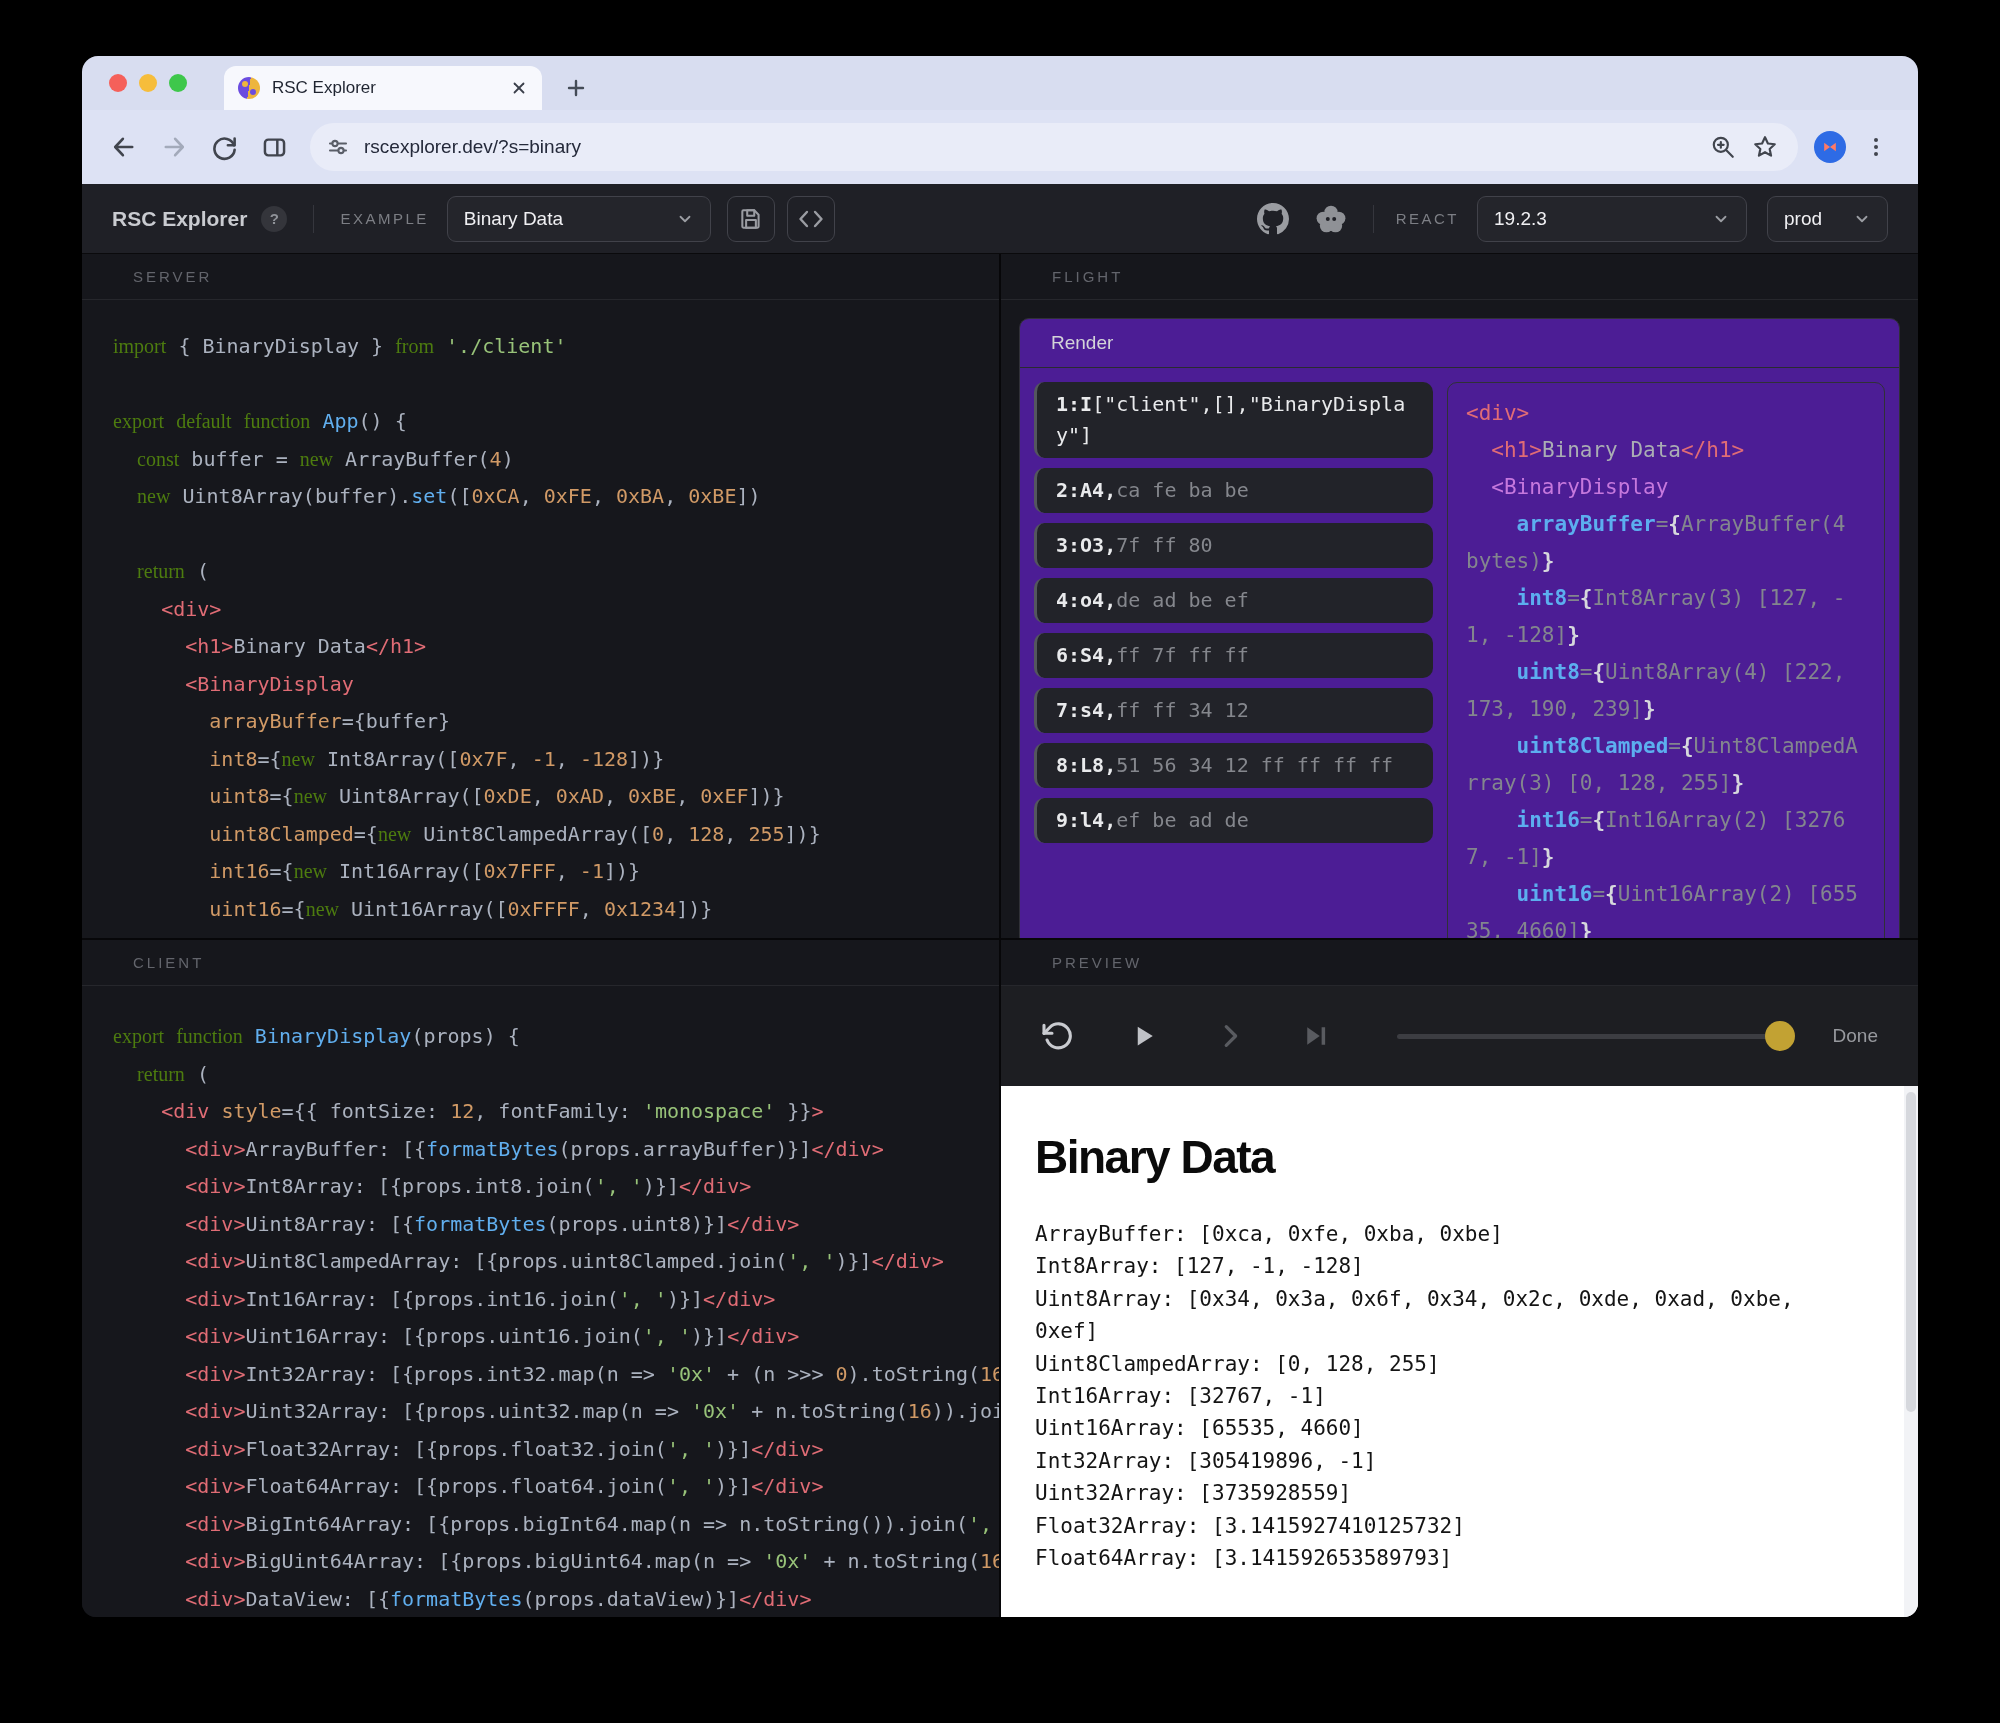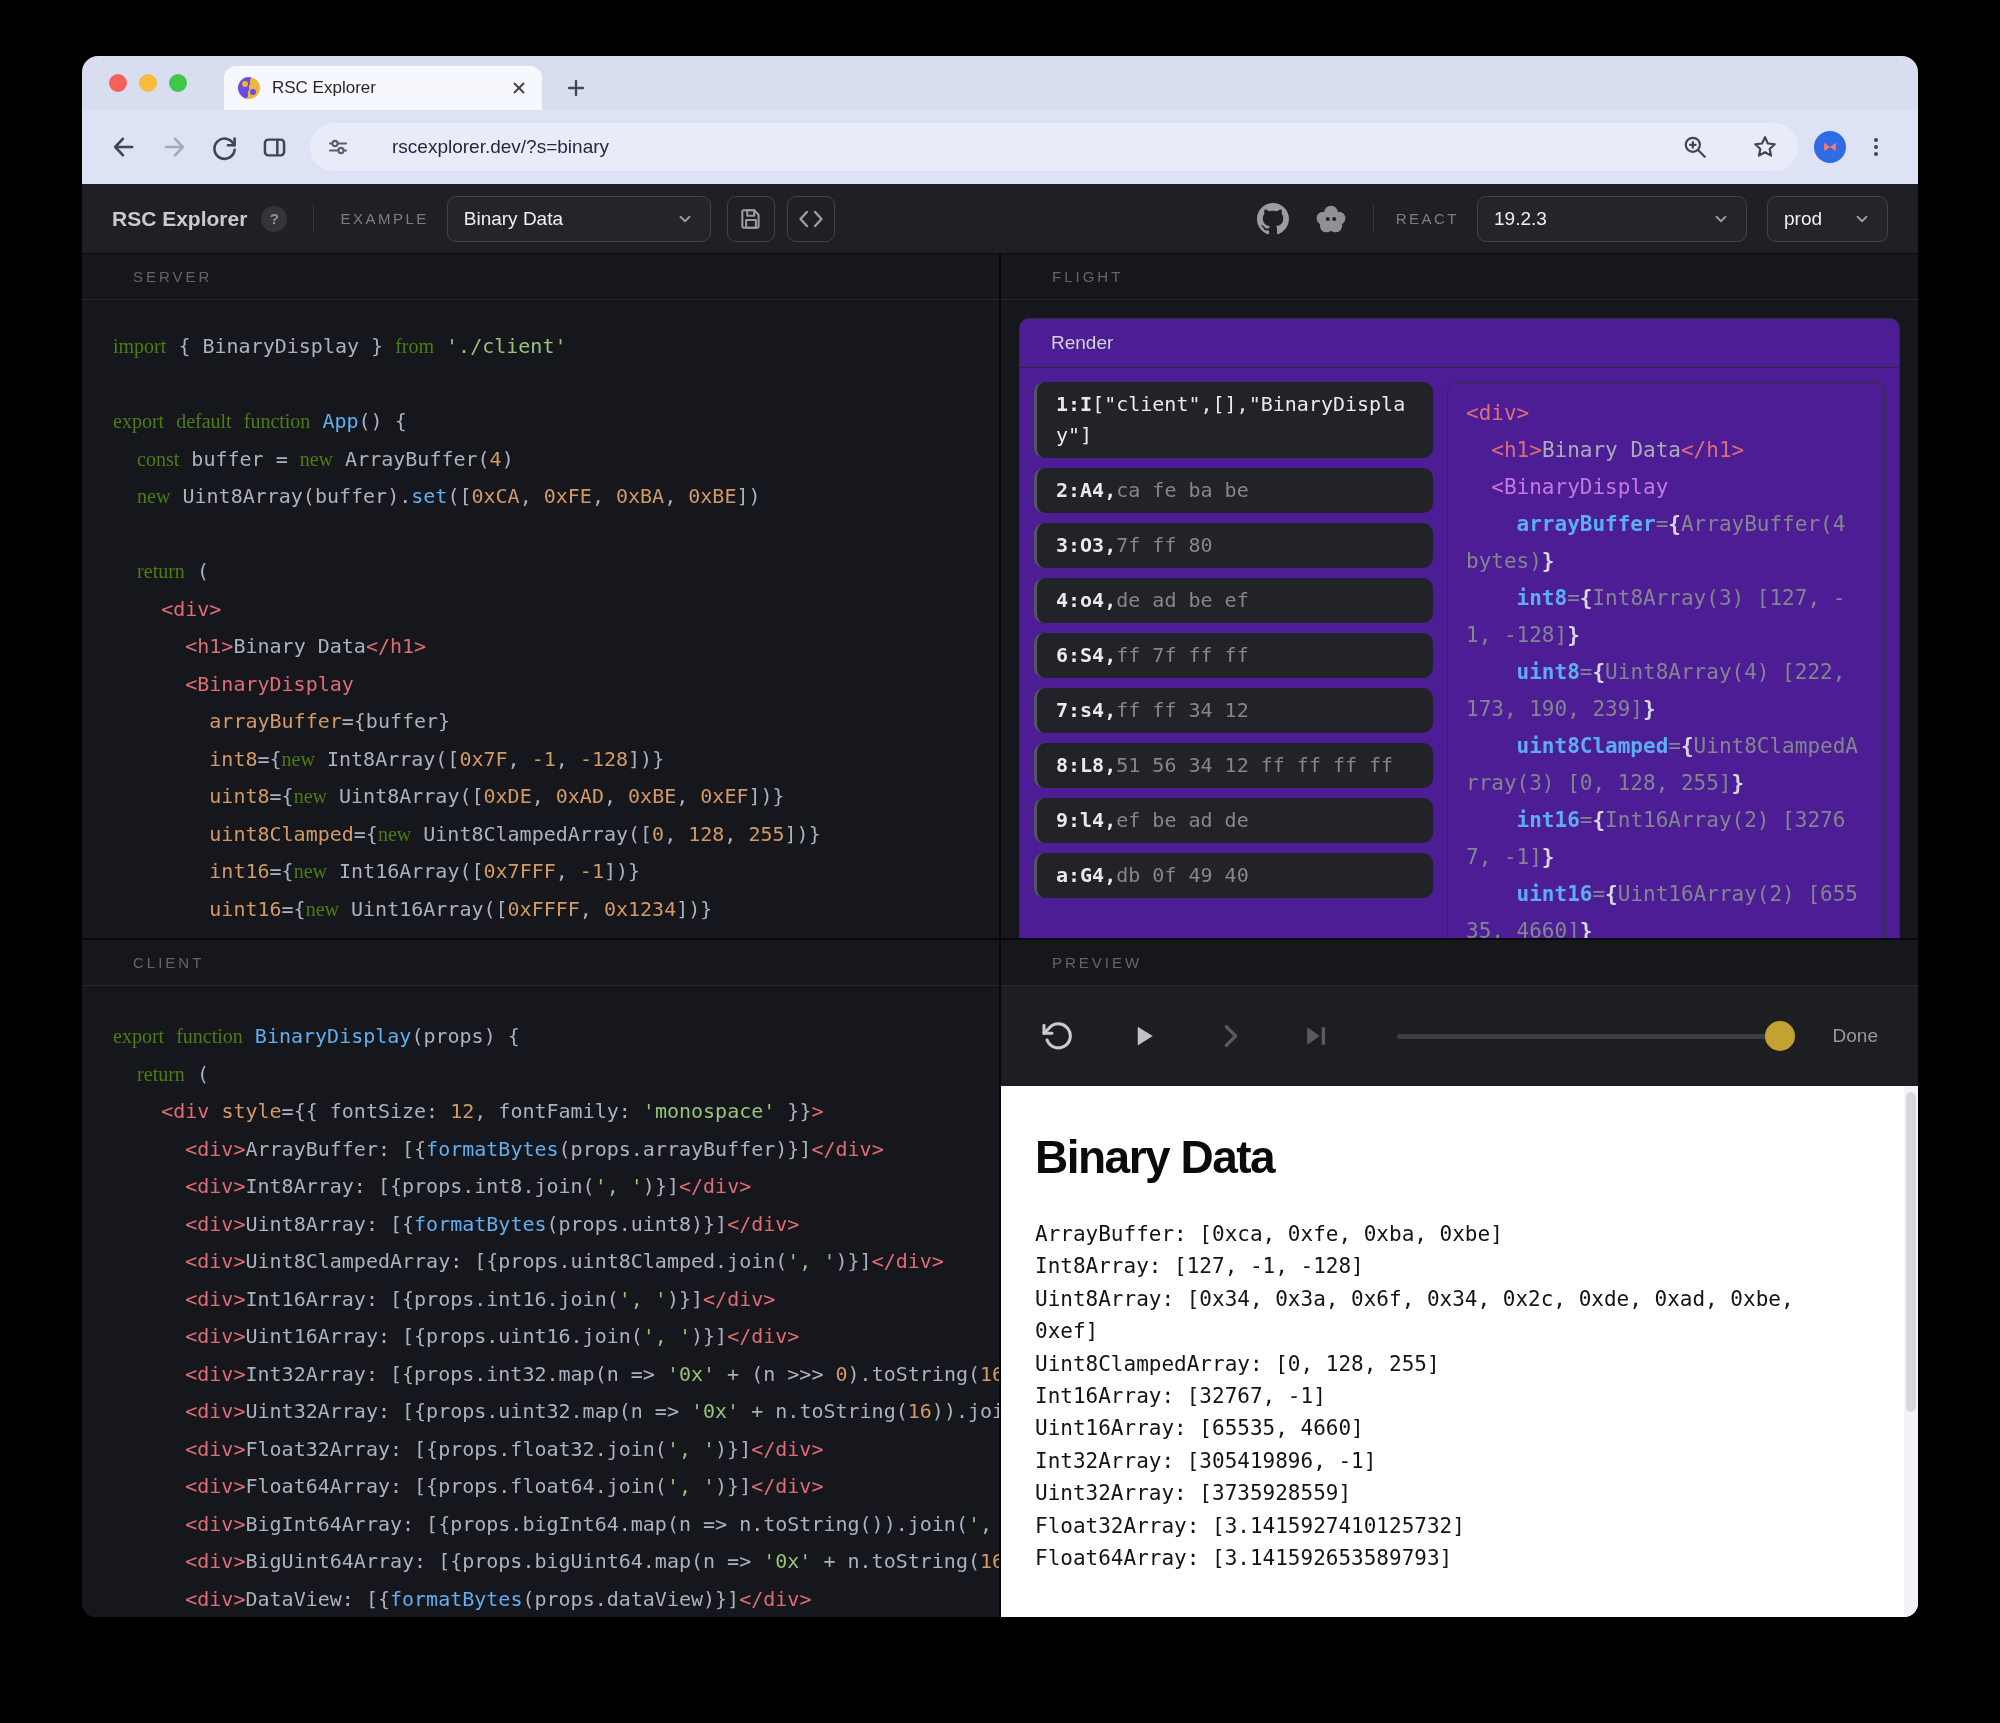--- a/index.html
+++ b/index.html
@@ -16,21 +16,21 @@
   .tab { margin-left:142px; width:318px; height:44px; background:#f7f8fd; border-radius:12px 12px 0 0;
          display:flex; align-items:center; padding:0 14px; }
   .favicon { width:22px; height:22px; border-radius:50%; background:linear-gradient(100deg,#6b4ce0 50%,#edb53e 50%); position:relative; flex:none; }
   .favicon i { position:absolute; width:6px; height:6px; border-radius:50%; }
   .favicon i.a { background:#edb53e; left:4px; top:4px; }
   .favicon i.b { background:#6b4ce0; right:4px; bottom:4px; }
   .tabtitle { margin-left:12px; font-size:17px; color:#1f2430; flex:1; }
   .toolbar { height:74px; background:#dde2f4; display:flex; align-items:center; padding:0 22px; gap:10px; }
   .icbtn { width:40px; height:40px; display:flex; align-items:center; justify-content:center; color:#41454e; flex:none; }
   .icbtn.dim { color:#a3aaba; }
-  .omnibox { flex:1; height:48px; background:#e9ecf8; border-radius:24px; display:flex; align-items:center; padding:0 16px; margin:0 6px;gap:28px; }
+  .omnibox { flex:1; height:48px; background:#e9ecf8; border-radius:24px; display:flex; align-items:center; padding:0 16px; margin:0 6px; }
   .url { margin-left:14px; font-size:19px; color:#24293a; flex:1; }
   .avatar { width:32px; height:32px; border-radius:50%; background:#2e6be5; display:flex; align-items:center; justify-content:center; flex:none; }
 
   
   .appheader { height:70px; background:#1f2026; display:flex; align-items:center; padding:0 30px; border-bottom:1px solid #0a0a0c; }
   .apptitle { font-size:21px; font-weight:bold; color:#c9cbd0; }
   .helpbadge { width:26px; height:26px; border-radius:50%; background:#34353b; color:#909399; font-size:15px; font-weight:bold;
                display:flex; align-items:center; justify-content:center; margin-left:14px; }
   .vdiv { width:1px; height:28px; background:#35363d; margin:0 26px; }
   .mlabel { font-size:15px; letter-spacing:2.5px; color:#7c7e84; margin-right:18px; }
@@ -279,21 +279,20 @@
           <div class="rbody">
             <div class="frows">
                 <div class="frow"><span class="fpre">1:I</span><span class="frest bright">["client",[],"BinaryDisplay"]</span></div>
                 <div class="frow"><span class="fpre">2:A4,</span><span class="frest">ca fe ba be</span></div>
                 <div class="frow"><span class="fpre">3:O3,</span><span class="frest">7f ff 80</span></div>
                 <div class="frow"><span class="fpre">4:o4,</span><span class="frest">de ad be ef</span></div>
                 <div class="frow"><span class="fpre">6:S4,</span><span class="frest">ff 7f ff ff</span></div>
                 <div class="frow"><span class="fpre">7:s4,</span><span class="frest">ff ff 34 12</span></div>
                 <div class="frow"><span class="fpre">8:L8,</span><span class="frest">51 56 34 12 ff ff ff ff</span></div>
                 <div class="frow"><span class="fpre">9:l4,</span><span class="frest">ef be ad de</span></div>
-                <div class="frow"><span class="fpre">a:G4,</span><span class="frest">db 0f 49 40</span></div>
               </div>
             <div class="ftree">
                 <div class="tl"><span class="tk-t">&lt;div&gt;</span></div>
                 <div class="tl"><span class="tk-p">  </span><span class="tk-t">&lt;h1&gt;</span><span class="tk-tx">Binary Data</span><span class="tk-t">&lt;/h1&gt;</span></div>
                 <div class="tl"><span class="tk-p">  </span><span class="tk-c">&lt;BinaryDisplay</span></div>
                 <div class="tl"><span class="tk-p">    </span><span class="tk-ab">arrayBuffer</span><span class="tk-g">=</span><span class="tk-br">{</span><span class="tk-g">ArrayBuffer(4 bytes)</span><span class="tk-br">}</span></div>
                 <div class="tl"><span class="tk-p">    </span><span class="tk-ab">int8</span><span class="tk-g">=</span><span class="tk-br">{</span><span class="tk-g">Int8Array(3) [127, -1, -128]</span><span class="tk-br">}</span></div>
                 <div class="tl"><span class="tk-p">    </span><span class="tk-ab">uint8</span><span class="tk-g">=</span><span class="tk-br">{</span><span class="tk-g">Uint8Array(4) [222, 173, 190, 239]</span><span class="tk-br">}</span></div>
                 <div class="tl"><span class="tk-p">    </span><span class="tk-ab">uint8Clamped</span><span class="tk-g">=</span><span class="tk-br">{</span><span class="tk-g">Uint8ClampedArray(3) [0, 128, 255]</span><span class="tk-br">}</span></div>
                 <div class="tl"><span class="tk-p">    </span><span class="tk-ab">int16</span><span class="tk-g">=</span><span class="tk-br">{</span><span class="tk-g">Int16Array(2) [32767, -1]</span><span class="tk-br">}</span></div>

